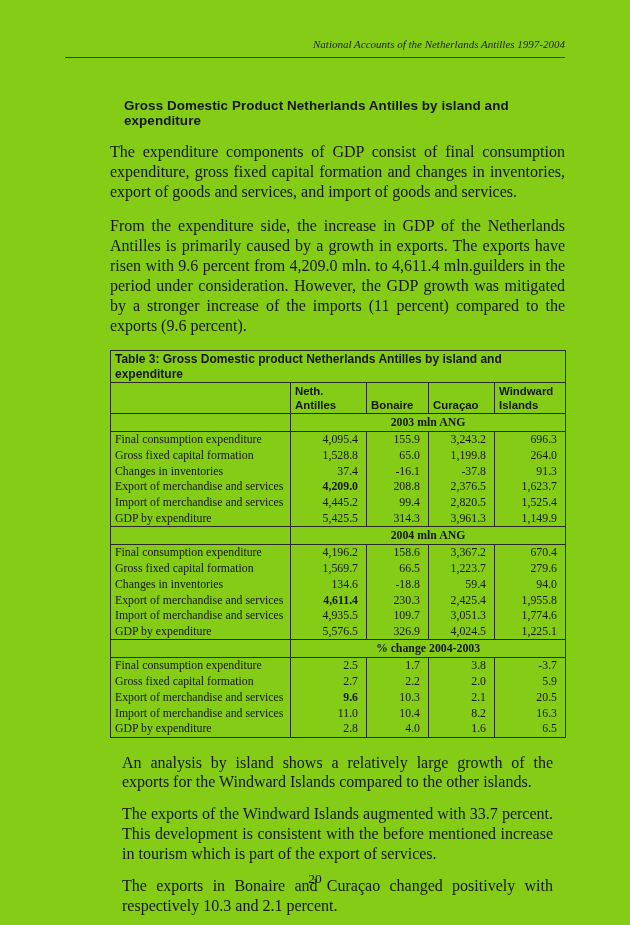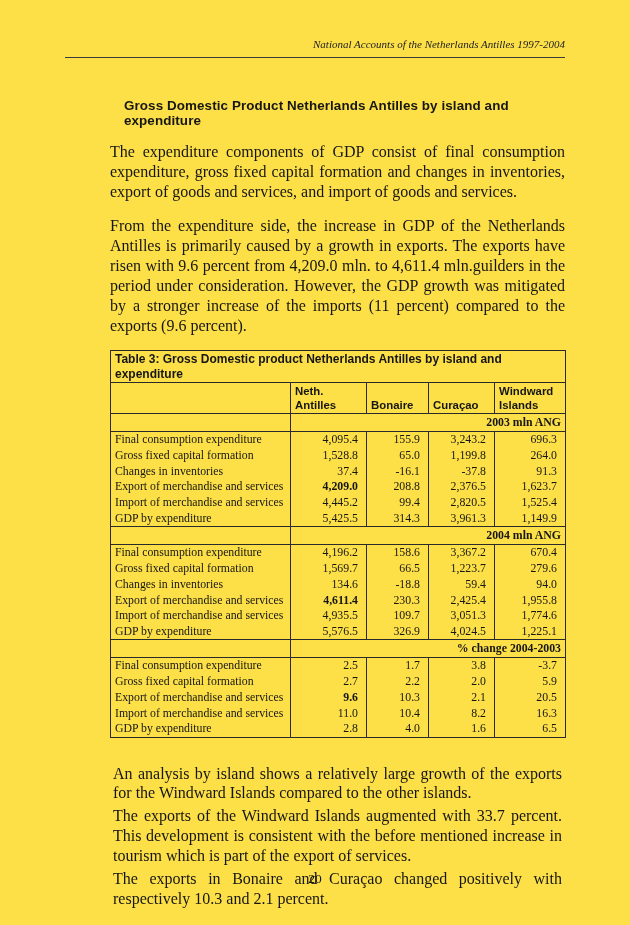--- a/index.html
+++ b/index.html
@@ -1,20 +1,20 @@
 <!DOCTYPE html>
 <html><head>
 <meta charset="utf-8">
 <style>
   html,body { margin:0; padding:0; background:#e8e8e6; }
   .page {
     position:relative;
     width:630px; height:925px;
     margin:0 auto;
-    background:#fde047;
+    background:#84cc16;
     font-family:"Liberation Serif", serif;
     color:#161616;
     box-sizing:border-box;
     overflow:hidden;
   }
   .running-header {
     position:absolute; top:38px; left:65px; right:65px;
     text-align:right;
     font-style:italic;
     font-size:11px;
@@ -34,26 +34,26 @@
     font-size:13.4px;
     margin:14px;
     letter-spacing:0.1px;
   }
   p.body-par {
     font-size:16px;
     line-height:1.24;
     text-align:justify;
     margin:0 0 15px 0;
   }
-  p.tight { margin:3px; }
+  p.tight { margin:12px; }
   
   table.gdp {
     border-collapse:collapse;
     width:455px;
-    margin:4px 0 26px 0;
+    margin:4px 0 15px 0;
     font-size:11.8px;
     border:1.2px solid #2a2a2a;
     table-layout:fixed;
   }
   table.gdp th, table.gdp td {
     padding:0.5px 4px;
     line-height:1.25;
     vertical-align:bottom;
     overflow:hidden;
   }
@@ -78,21 +78,21 @@
   table.gdp .c-bo { width:62px; }
   table.gdp .c-cu { width:66px; }
   table.gdp .c-wi { width:71px; }
   table.gdp tr > *:nth-child(n+2) { border-left:1px solid #2a2a2a; }
   table.gdp td.num { text-align:right; padding-right:8px; }
   table.gdp td.bold { font-weight:bold; }
   table.gdp td.row-label { white-space:nowrap; }
   table.gdp tr.section-row td {
     border-top:1px solid #2a2a2a;
     border-bottom:1px solid #2a2a2a;
-    text-align:right;
+    text-align:center;
     font-weight:bold;
     padding-top:1px; padding-bottom:1px;
   }
   .page-number {
     position:absolute; bottom:38px; left:0; width:100%;
     text-align:center;
     font-size:13.5px;
   }
 </style>
 </head>

